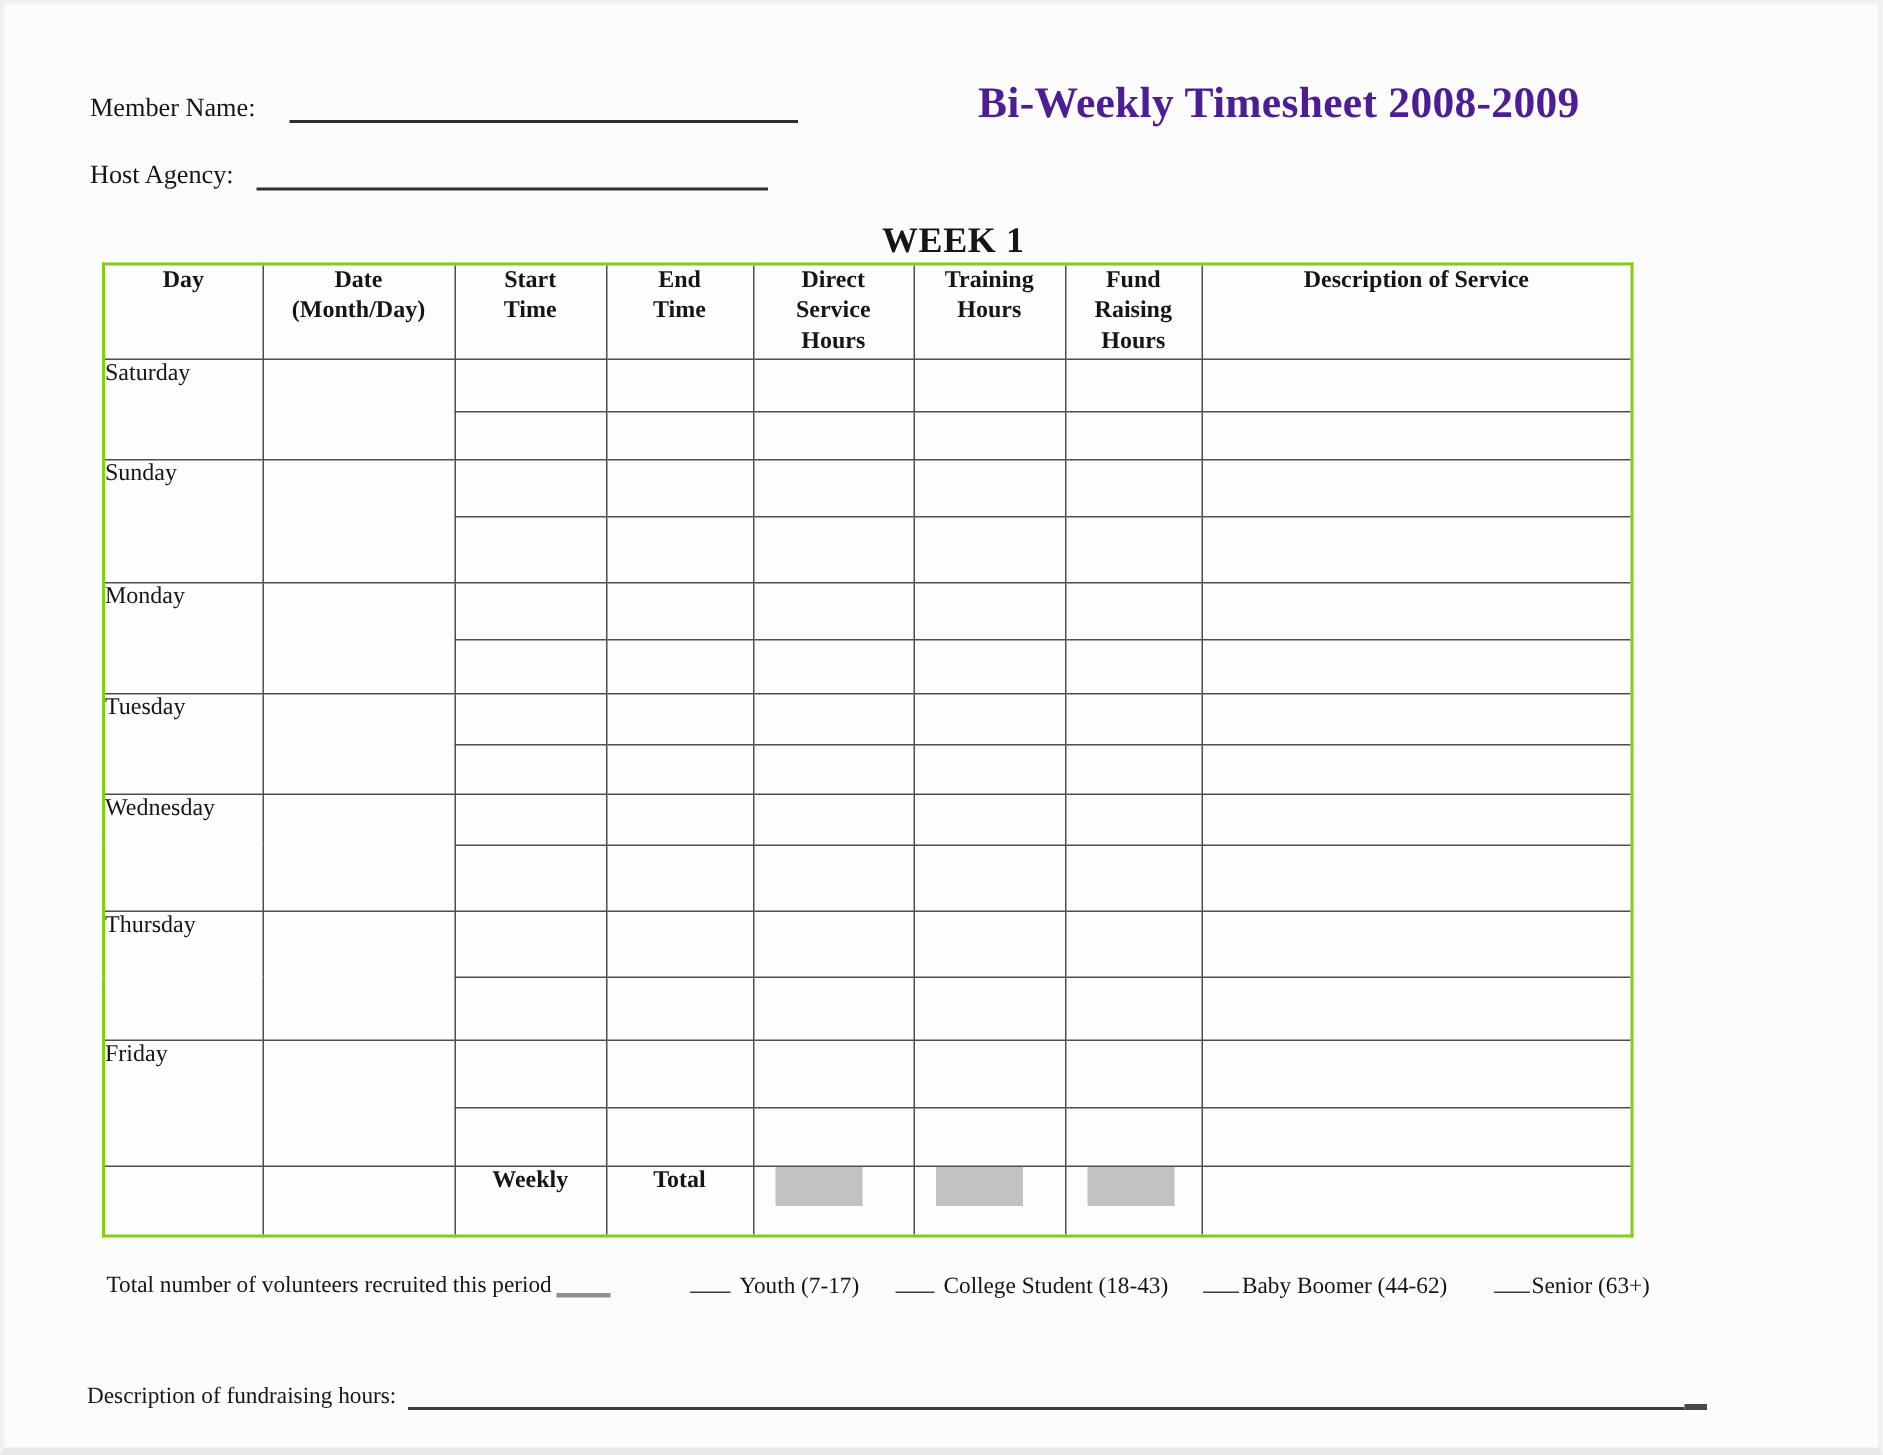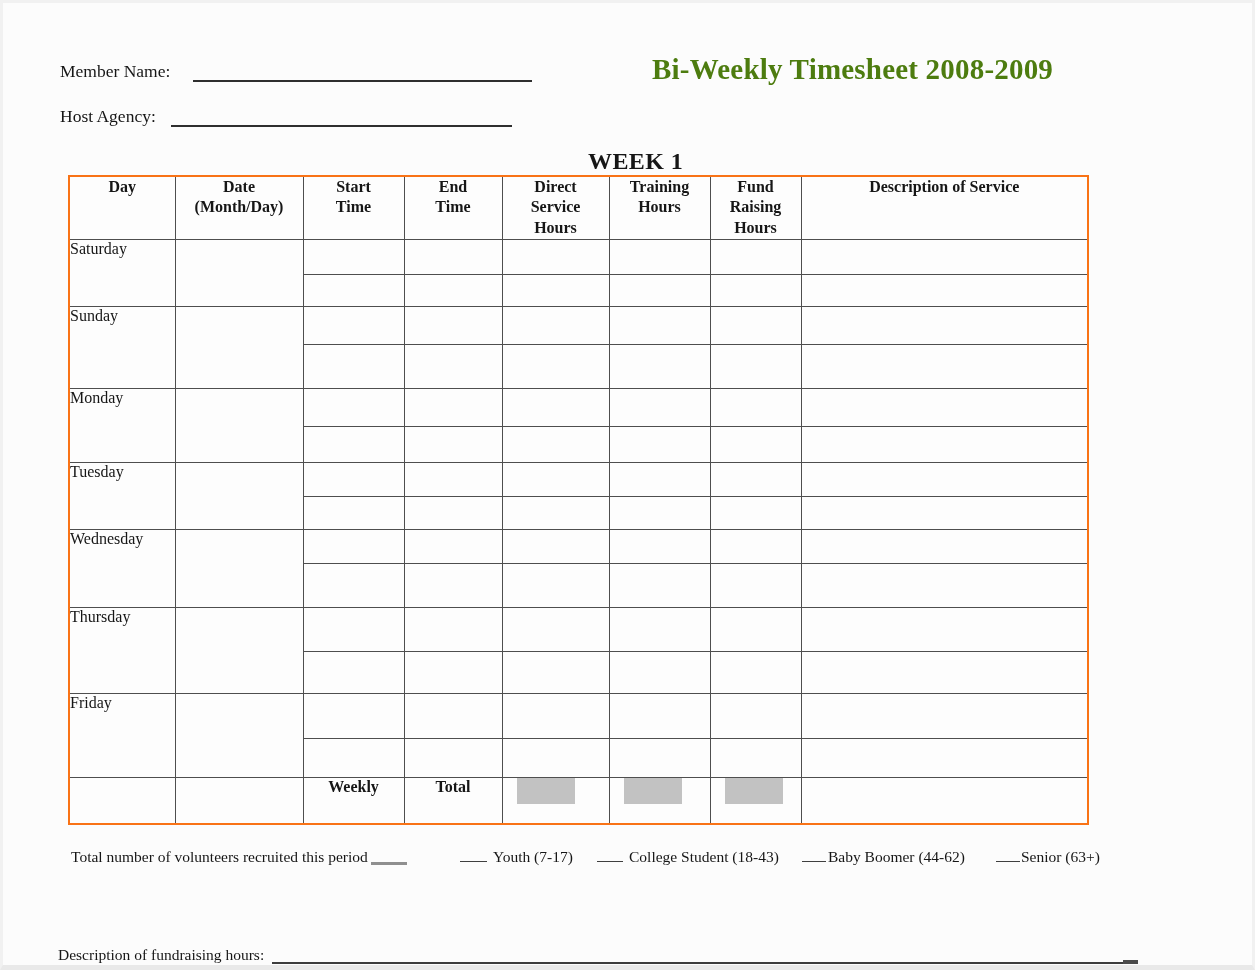--- a/index.html
+++ b/index.html
@@ -19,39 +19,39 @@
   
   .field-line{position:absolute;display:flex;align-items:flex-end;font-size:17.5px;}
   .field-line .lbl{white-space:nowrap;line-height:22px;}
   .blank{border-bottom:2px solid #2e2e2e;height:3px;display:inline-block;}
   .member-line{left:57px;top:57px;gap:16px;}
   .member-line .blank{width:339px;margin-left:7px;}
   .host-line{left:57px;top:102px;}
   .host-line .blank{width:341px;margin-left:15px;}
   .doc-title{
     position:absolute;left:649px;top:50px;
-    font-size:29px;font-weight:bold;letter-spacing:.2px;color:#4d7c0f;
+    font-size:29px;font-weight:bold;letter-spacing:.2px;color:#4c1d95;
   }
   .week-heading{
     position:absolute;left:585px;top:145px;
     font-size:24px;font-weight:bold;letter-spacing:.4px;
   }
   
   table.tsheet{
     position:absolute;left:65px;top:172px;
     border-collapse:collapse;table-layout:fixed;
     width:1019px;
     background:#fdfdfd;
   }
   table.tsheet th,table.tsheet td{
     border:1.5px solid #4e4e4e;
     padding:0;vertical-align:top;
     font-size:16px;
   }
-  table.tsheet{border:2px solid #f97316;}
+  table.tsheet{border:2px solid #84cc16;}
   th.hcell{
     font-weight:bold;text-align:center;
     white-space:pre-line;line-height:1.28;
     padding-top:3px;font-size:16.5px;
   }
   td.day-cell{
     font-size:18.5px;padding:5px 0 0 9px;white-space:nowrap;
   }
   td.wk{
     font-weight:bold;text-align:center;font-size:17px;padding-top:5px;
@@ -66,21 +66,21 @@
   .g-youth{left:457px;} .g-college{left:594px;} .g-baby{left:799px;} .g-senior{left:993px;}
   .cat-blank{display:inline-block;height:13px;border-bottom:1.8px solid #3f3f3f;vertical-align:baseline;}
   .g-youth .cat-blank{width:27px;margin-right:6px;}
   .g-college .cat-blank{width:26px;margin-right:6px;}
   .g-baby .cat-blank{width:24px;margin-right:2px;}
   .g-senior .cat-blank{width:24px;margin-right:1px;}
   .desc-line{position:absolute;display:flex;align-items:flex-end;font-size:15.5px;left:55px;}
   .desc-line .lbl{white-space:nowrap;line-height:19px;}
   .recruit-line{top:882px;}
   .recruit-line .blank{width:840px;margin-left:4px;border-bottom:2px solid #3c3c3c;}
-  .fund-line{top:918px;margin-top:24px;}
+  .fund-line{top:918px;}
   .fund-line .blank{width:851px;margin-left:8px;border-bottom:2px solid #3c3c3c;}
   .end-dash{width:15px;height:4px;background:#4a4a4a;display:inline-block;}
 </style>
 </head>
 <body>
 
 <div class="page">
 
   <div class="field-line member-line">
     <span class="lbl">Member Name:</span>

